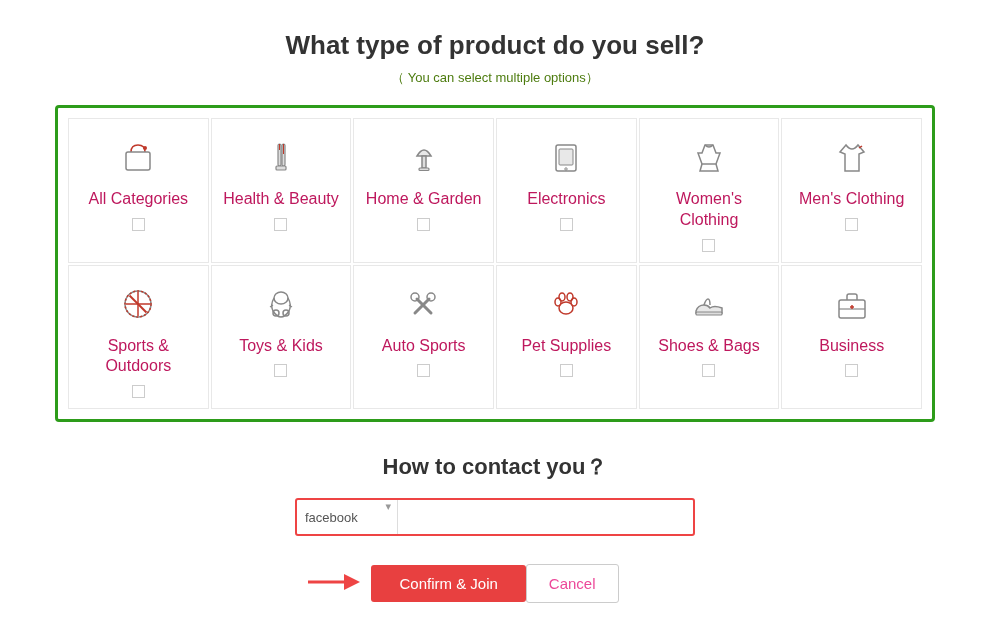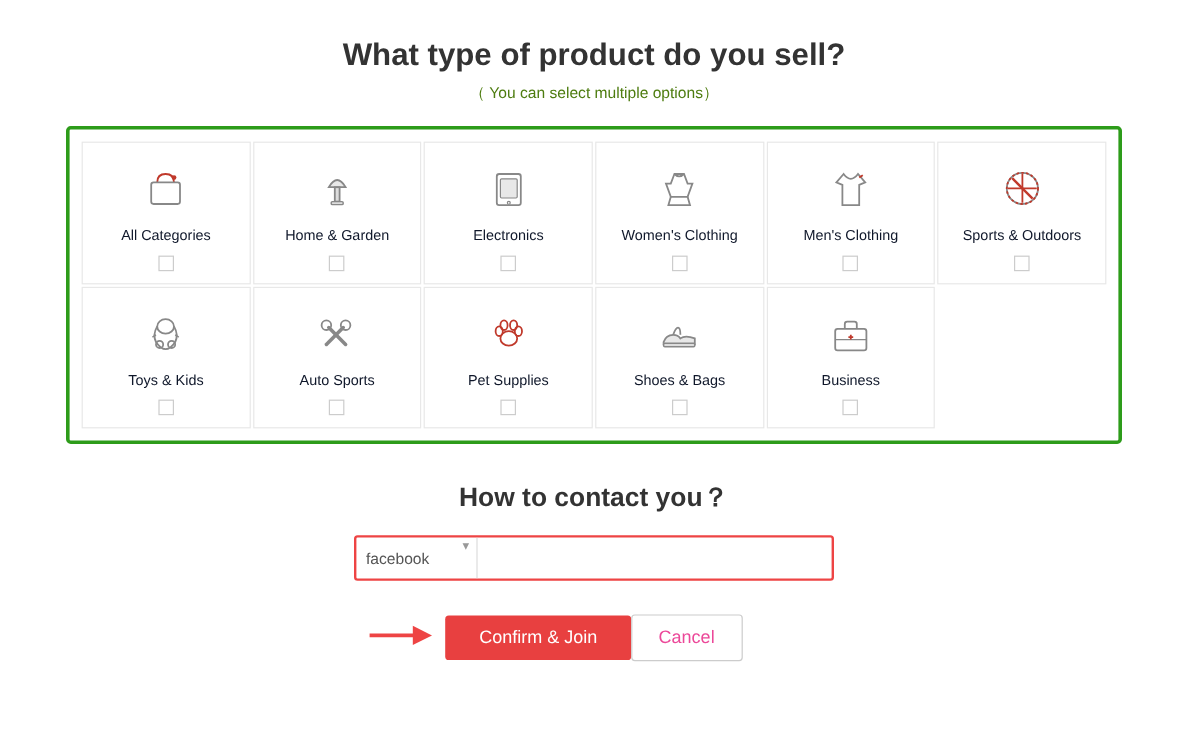--- a/index.html
+++ b/index.html
@@ -50,23 +50,23 @@
       margin-bottom: 8px;
       display: flex;
       align-items: center;
       justify-content: center;
     }
     .cat-icon svg {
       width: 42px;
       height: 42px;
     }
     .cat-label {
-      font-size: 12px;
-      color: #0f172a;
-      text-align: right;
+      font-size: 16px;
+      color: #be185d;
+      text-align: center;
       margin-bottom: 8px;
       line-height: 1.3;
     }
     .cat-checkbox {
       width: 13px;
       height: 13px;
       border: 1px solid #ccc;
       display: block;
       cursor: pointer;
       appearance: none;
@@ -178,20 +178,33 @@
       <svg viewBox="0 0 42 42" fill="none" xmlns="http://www.w3.org/2000/svg">
         <path d="M14 16 C14 12 16 9 21 9 C26 9 28 12 28 16" stroke="#c0392b" stroke-width="1.5" fill="none"></path>
         <rect x="9" y="16" width="24" height="18" rx="2" stroke="#888" stroke-width="1.5" fill="none"></rect>
         <circle cx="28" cy="12" r="2" fill="#c0392b"></circle>
       </svg>
     </div>
     <span class="cat-label">All Categories</span>
     <input type="checkbox" class="cat-checkbox" style="">
   </div>
 
+  <div class="category-cell">
+    <div class="cat-icon">
+      <svg viewBox="0 0 42 42" fill="none" xmlns="http://www.w3.org/2000/svg">
+        <rect x="18" y="8" width="3" height="22" rx="1.5" stroke="#888" stroke-width="1.2" fill="#ddd"></rect>
+        <rect x="22" y="8" width="3" height="22" rx="1.5" stroke="#888" stroke-width="1.2" fill="#ddd"></rect>
+        <rect x="16" y="30" width="10" height="4" rx="1" stroke="#888" stroke-width="1.2" fill="#ddd"></rect>
+        <line x1="19.5" y1="8" x2="19.5" y2="14" stroke="#c0392b" stroke-width="1"></line>
+        <line x1="23.5" y1="8" x2="23.5" y2="18" stroke="#c0392b" stroke-width="1"></line>
+      </svg>
+    </div>
+    <span class="cat-label">Health &amp; Beauty</span>
+    <input type="checkbox" class="cat-checkbox" style="">
+  </div>
 
   <div class="category-cell">
     <div class="cat-icon">
       <svg viewBox="0 0 42 42" fill="none" xmlns="http://www.w3.org/2000/svg">
         <path d="M14 20 Q21 8 28 20 Z" stroke="#888" stroke-width="1.5" fill="#e8e8e8"></path>
         <rect x="19" y="20" width="4" height="12" stroke="#888" stroke-width="1.5" fill="#ddd"></rect>
         <rect x="16" y="32" width="10" height="2.5" rx="1" stroke="#888" stroke-width="1.2" fill="#ddd"></rect>
       </svg>
     </div>
     <span class="cat-label">Home &amp; Garden</span>

